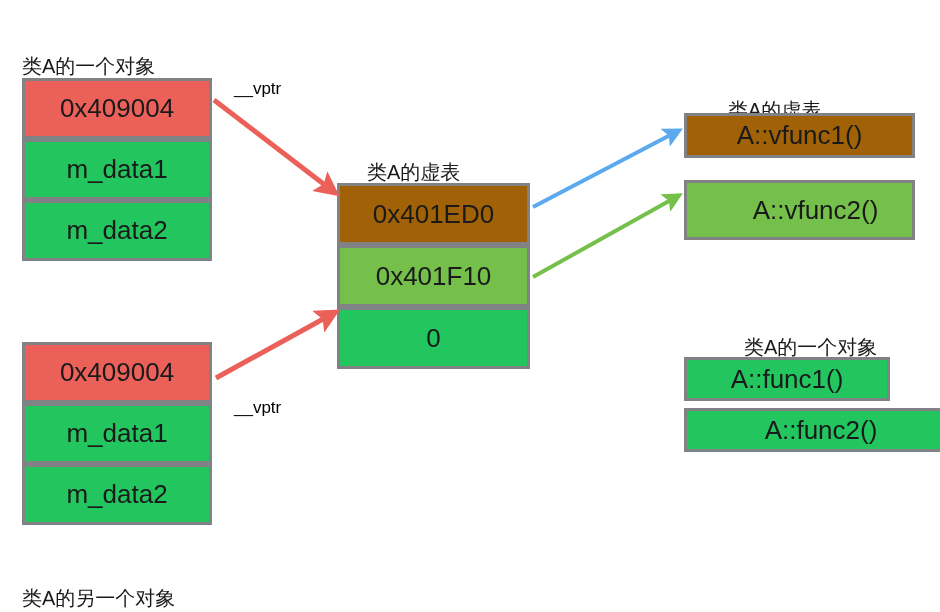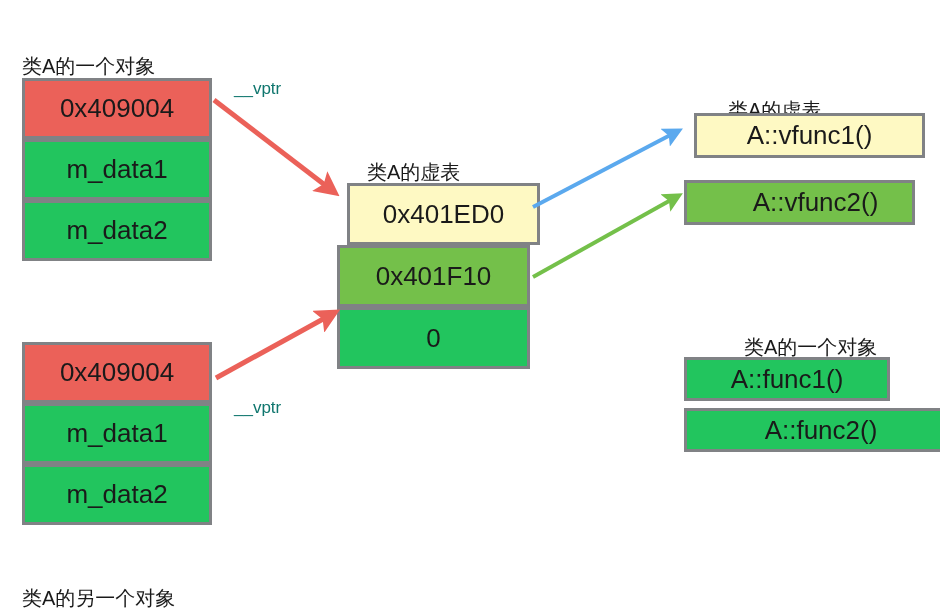--- a/index.html
+++ b/index.html
@@ -29,27 +29,27 @@
     border: 3px solid #808285;
     display: flex;
     align-items: center;
     justify-content: center;
     font-size: 26px;
     color: #1a1a1a;
     background: #ffffff;
     white-space: nowrap;
   }
   .cell.red   { background: #eb6159; }
-  .cell.blue  { background: #fef9c3; margin-left: 10px; }
+  .cell.blue  { background: #a16207; }
   .cell.green { background: #74c04a; }
   .cell.plain { background: #22c55e; }
   .vptr-label {
     position: absolute;
     font-size: 17px;
-    color: #0f766e;
+    color: #000000;
     white-space: nowrap;
     line-height: 1;
   }
   svg.arrows {
     position: absolute;
     left: 0;
     top: 0;
     width: 940px;
     height: 612px;
     pointer-events: none;
@@ -76,21 +76,21 @@
 
   <div class="cell red" style="left:22px; top:342px; width:190px; height:61px;">0x409004</div>
   <div class="cell plain" style="left:22px; top:403px; width:190px; height:61px;">m_data1</div>
   <div class="cell plain" style="left:22px; top:464px; width:190px; height:61px;">m_data2</div>
 
   <div class="cell blue" style="left:337px; top:183px; width:193px; height:62px;">0x401ED0</div>
   <div class="cell green" style="left:337px; top:245px; width:193px; height:62px;">0x401F10</div>
   <div class="cell plain" style="left:337px; top:307px; width:193px; height:62px;">0</div>
 
   <div class="cell blue" style="left:684px; top:113px; width:231px; height:45px;">A::vfunc1()</div>
-  <div class="cell green" style="left:684px; top:180px; width:231px; height:45px;padding-left:32px;">A::vfunc2()</div>
+  <div class="cell green" style="left:684px; top:180px; width:231px; height:60px;padding-left:32px;">A::vfunc2()</div>
 
   <div class="cell plain" style="left:684px; top:357px; width:206px; height:44px;">A::func1()</div>
   <div class="cell plain" style="left:684px; top:408px; width:274px; height:44px;">A::func2()</div>
 
   <div class="vptr-label" style="left:234px; top:80px;">__vptr</div>
   <div class="vptr-label" style="left:234px; top:399px;">__vptr</div>
 
   <svg class="arrows" viewBox="0 0 940 612">
     <defs>
       <marker id="head-red" markerWidth="5" markerHeight="5" refX="3.6" refY="2.5" orient="auto" markerUnits="strokeWidth">

